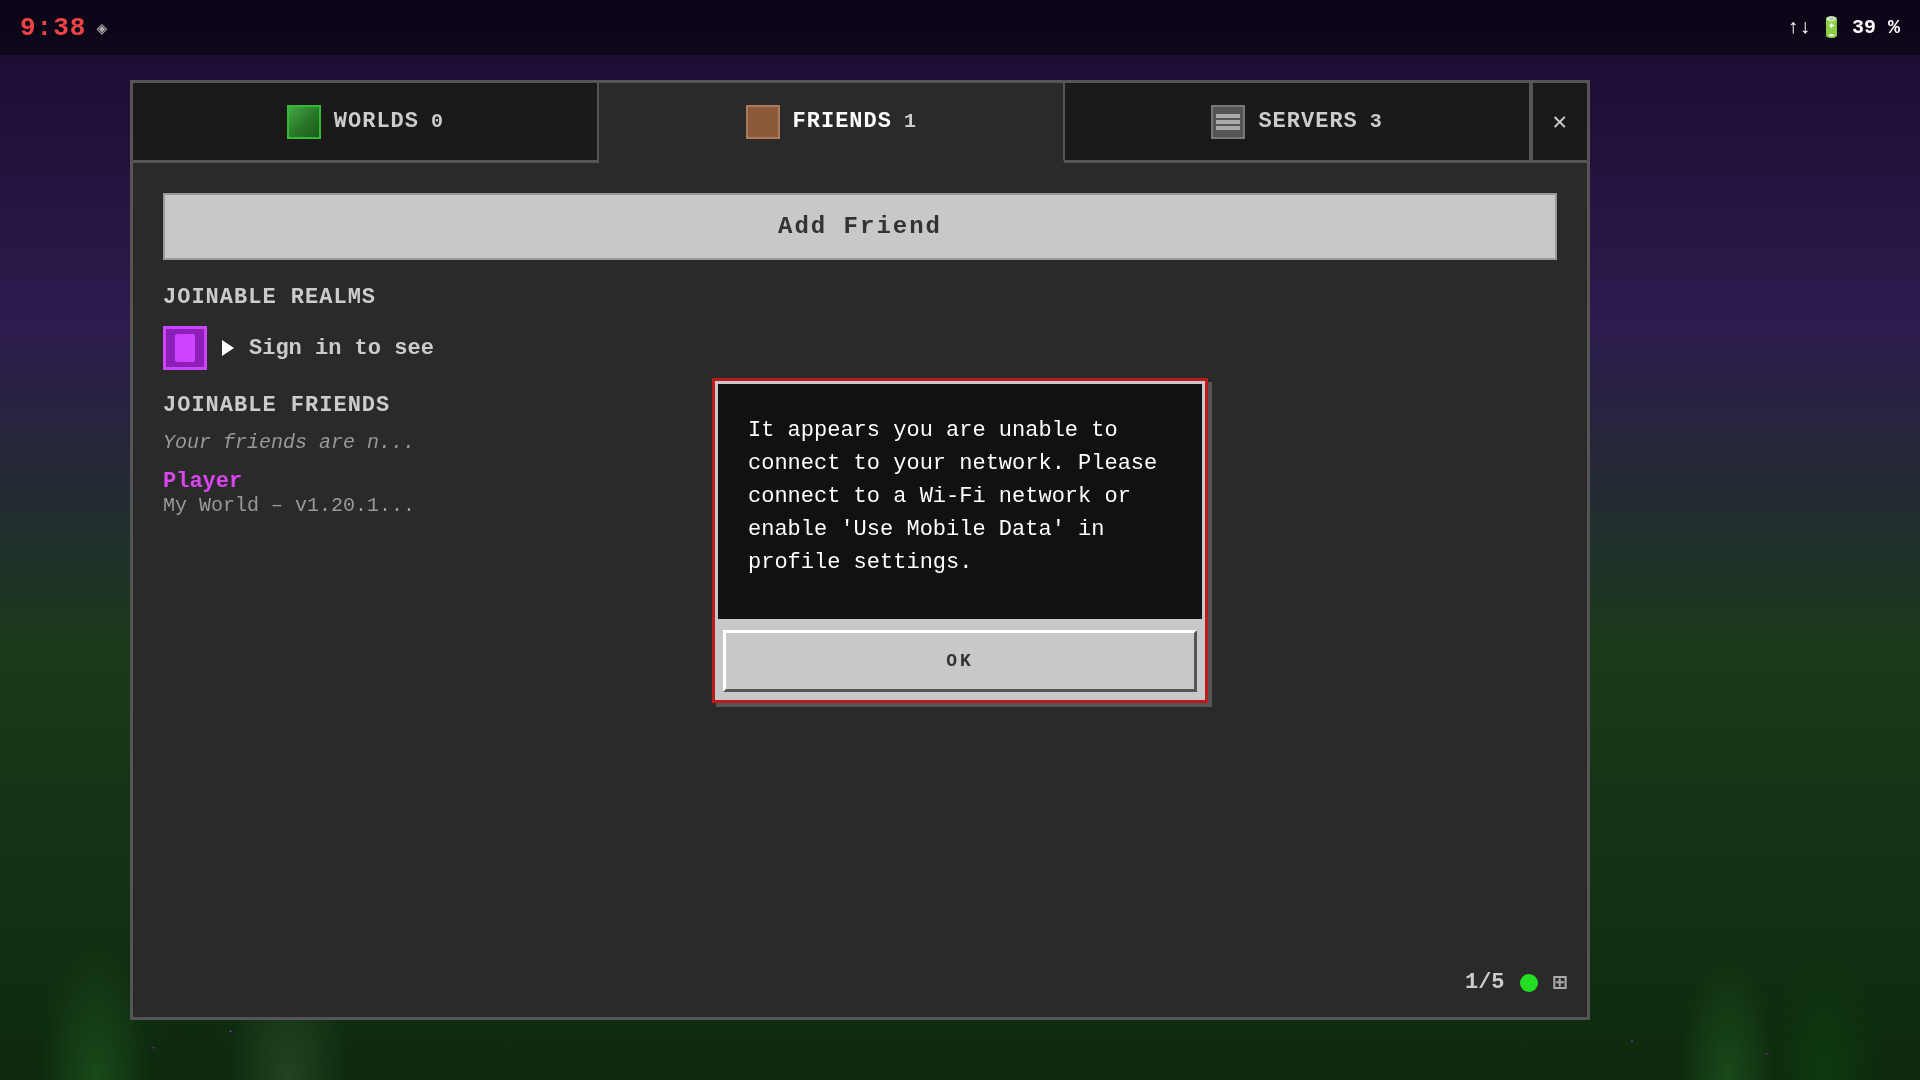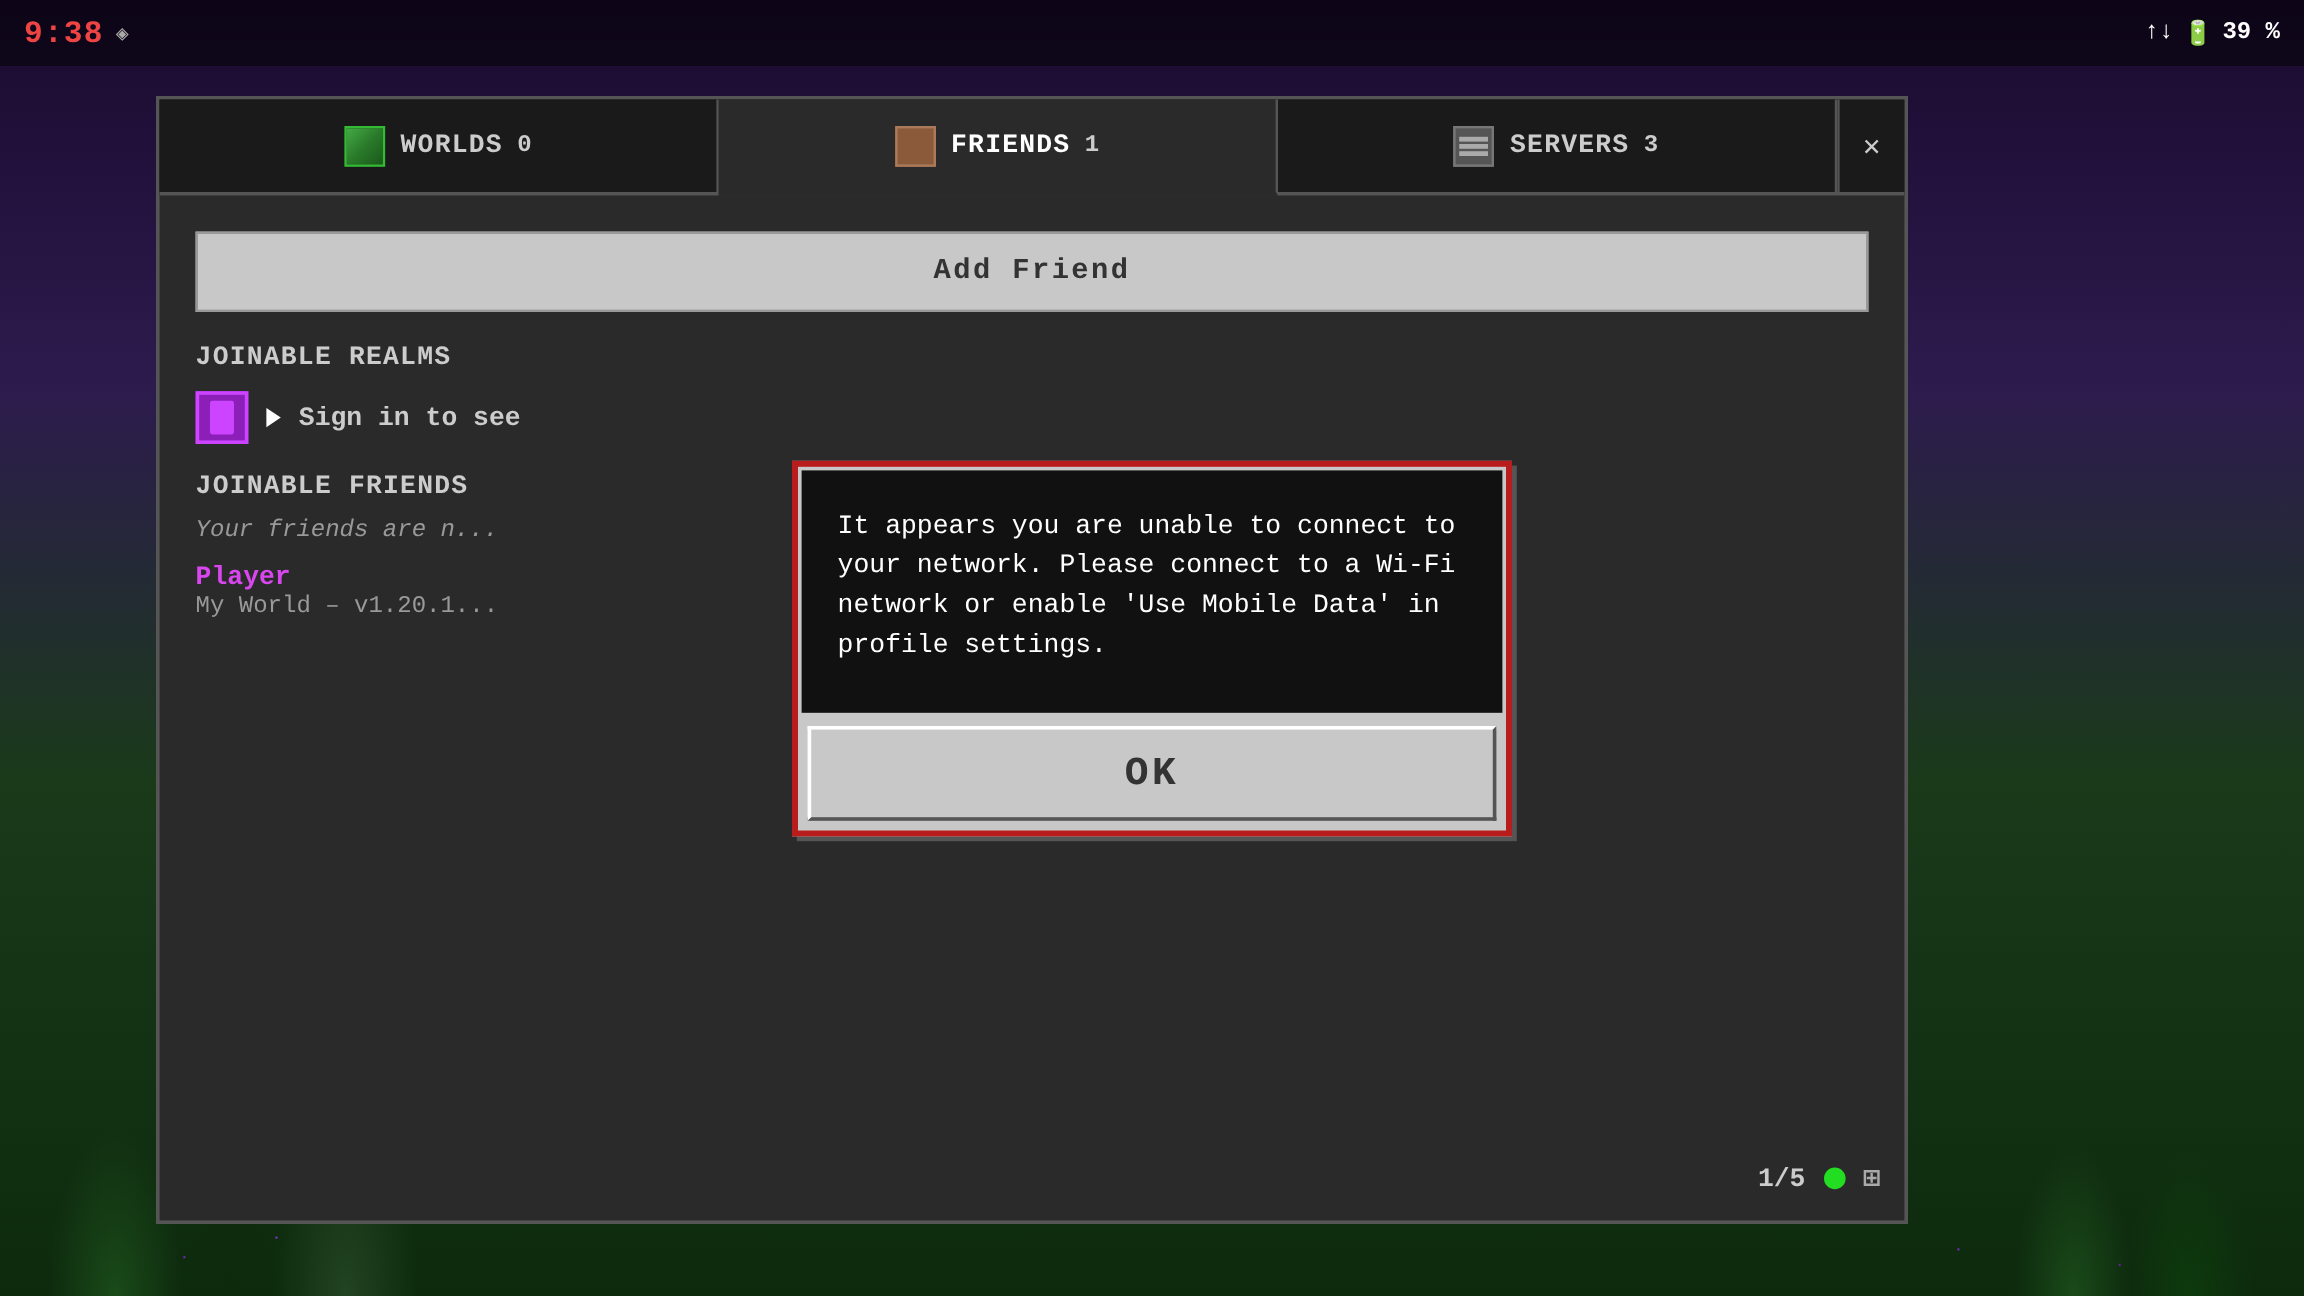--- a/index.html
+++ b/index.html
@@ -277,23 +277,23 @@
       position: absolute;
       inset: 0;
       z-index: 20;
       display: flex;
       align-items: center;
       justify-content: center;
     }
 
     
     .dialog {
-      width: 600px;
+      width: 496px;
       background: #c8c8c8;
-      border: 5px solid #b91c1c;
+      border: 3px solid #b91c1c;
       box-shadow: 4px 4px 0 #555;
       overflow: hidden;
     }
 
     .dialog-body {
       background: #111;
       margin: 3px;
       padding: 30px 30px 40px 30px;
       min-height: 200px;
     }
@@ -312,21 +312,21 @@
 
     .ok-button {
       width: 100%;
       padding: 18px;
       background: #c8c8c8;
       border: 3px solid #aaa;
       border-top: 3px solid #fff;
       border-left: 3px solid #fff;
       border-bottom: 3px solid #555;
       border-right: 3px solid #555;
-      font-size: 33px;
+      font-size: 18px;
       font-weight: bold;
       color: #333;
       cursor: pointer;
       font-family: 'Courier New', monospace;
       text-transform: uppercase;
       letter-spacing: 3px;
       text-align: center;
     }
 
     

